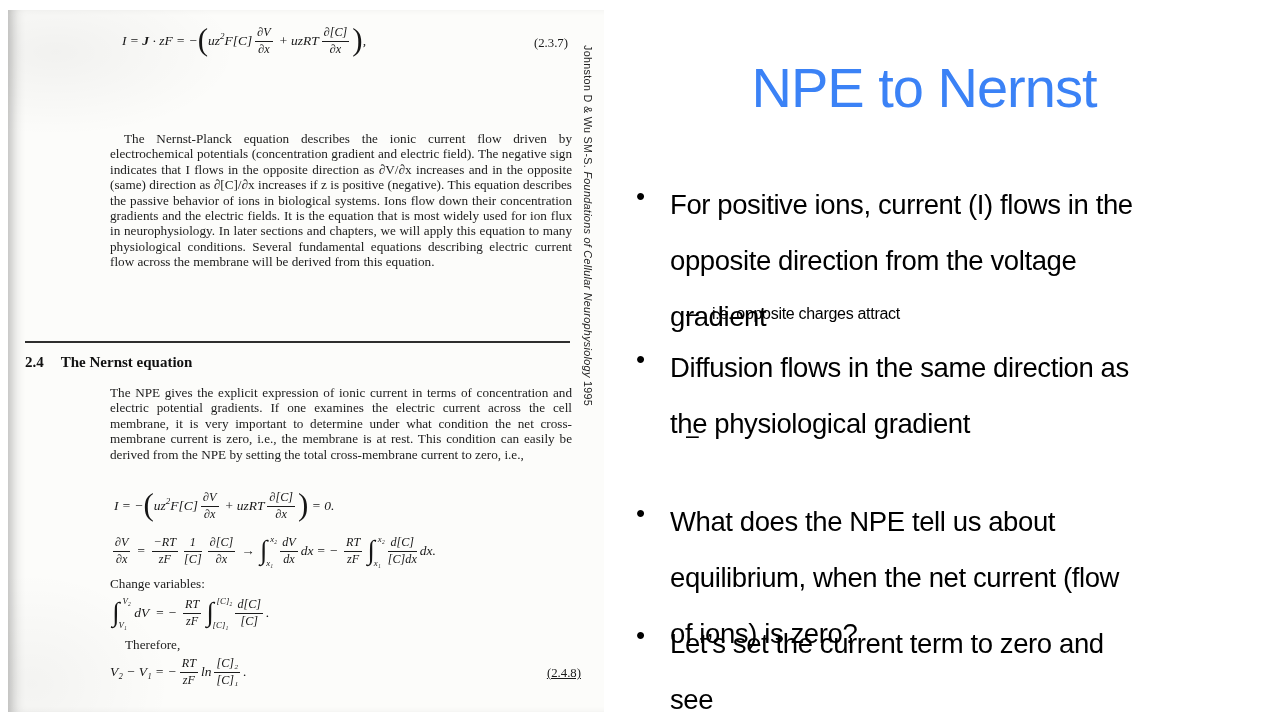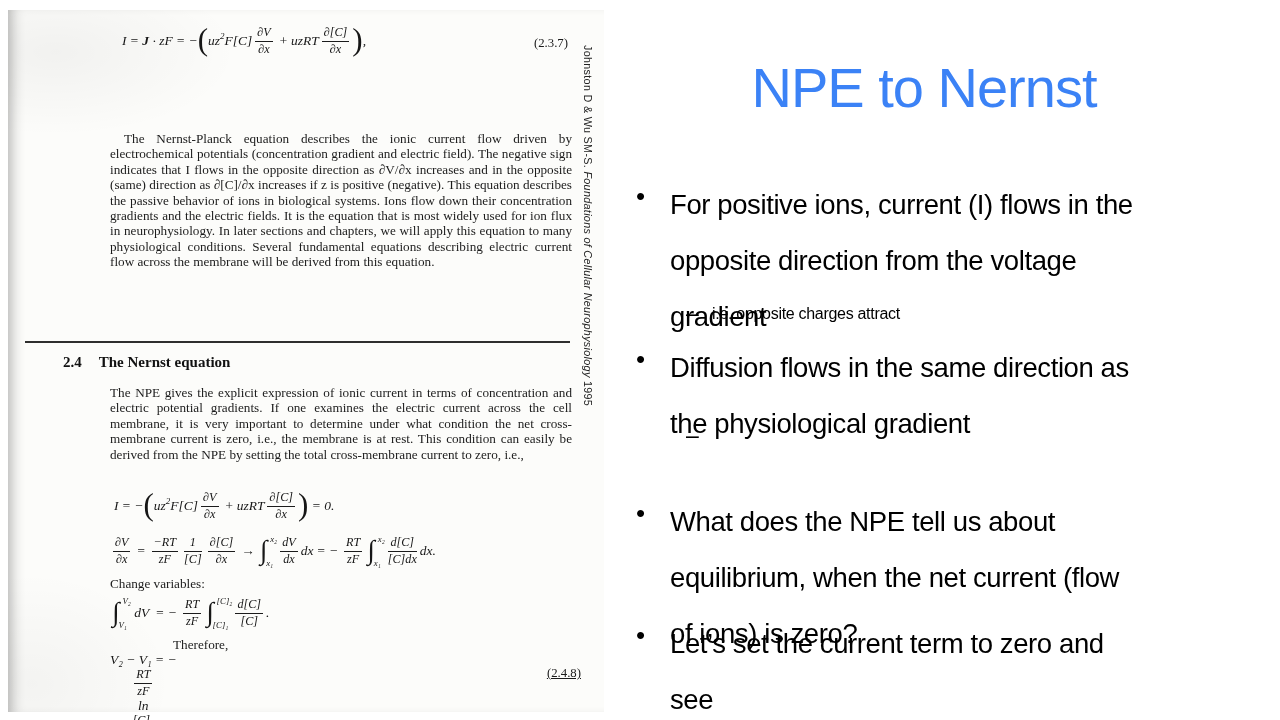--- a/index.html
+++ b/index.html
@@ -11,21 +11,21 @@
         background:#fcfcfa;
         background-image:radial-gradient(ellipse 260px 120px at 8% 6%, rgba(0,0,0,0.045), transparent 70%),
                          radial-gradient(ellipse 200px 160px at 4% 96%, rgba(0,0,0,0.035), transparent 70%);
         box-shadow:inset 12px 0 14px -9px rgba(0,0,0,0.30);
         color:#1b1b1b;}
   .book-para{position:absolute;left:102px;width:462px;text-align:justify;
              font:13.2px/15.4px "Liberation Serif","DejaVu Serif","DejaVu Sans",serif;color:#1b1b1b;}
   .indent{text-indent:14px;}
   .rule{position:absolute;left:17px;top:331px;width:545px;height:2px;background:#2e2e2e;}
   .sec-head{position:absolute;left:17px;top:343px;font:bold 15px/18px "Liberation Serif","DejaVu Serif",serif;color:#111;}
-  .sec-head .num{margin-right:17px;margin-left:38px;}
+  .sec-head .num{margin-right:17px;}
 
   
   .eq{position:absolute;display:flex;align-items:center;height:40px;
       font:italic 13.5px "Liberation Serif","DejaVu Serif","DejaVu Sans",serif;color:#161616;white-space:pre;}
   .frac{display:inline-block;vertical-align:middle;text-align:center;line-height:1.12;
         font-size:12.2px;margin:0 3px;}
   .frac .n{display:block;border-bottom:1px solid #1b1b1b;padding:0 2px 1px;}
   .frac .d{display:block;padding-top:1px;}
   .paren{font-size:31px;font-weight:400;line-height:0;position:relative;top:-1px;font-style:normal;}
   .op{margin:0 3px;}
@@ -122,23 +122,23 @@
   <div class="eq" style="left:102px;top:581px;height:44px;">
     <span class="integral"><span class="int-sign">∫</span><span class="int-lims"><span class="up">V₂</span><span class="lo">V₁</span></span></span>
     <span> dV </span>
     <span class="op">= −</span>
     <span class="frac"><span class="n">RT</span><span class="d">zF</span></span>
     <span class="integral"><span class="int-sign">∫</span><span class="int-lims"><span class="up">[C]₂</span><span class="lo">[C]₁</span></span></span>
     <span class="frac"><span class="n">d[C]</span><span class="d">[C]</span></span>
     <span>.</span>
   </div>
 
-  <div class="eqlabel" style="left:117px;top:627px;margin-left:48px;">Therefore,</div>
+  <div class="eqlabel" style="left:117px;top:627px;">Therefore,</div>
 
-  <div class="eq" style="left:102px;top:642px;flex-direction:column;">
+  <div class="eq" style="left:102px;top:642px;">
     <span>V₂ − V₁ = −</span>
     <span class="frac"><span class="n">RT</span><span class="d">zF</span></span>
     <span>ln</span>
     <span class="frac"><span class="n">[C]₂</span><span class="d">[C]₁</span></span>
     <span>.</span>
   </div>
   <div class="eqnum" style="top:656px;right:23px;text-decoration:underline;">(2.4.8)</div>
 
   <div class="citation">
     <span>Johnston D &amp; Wu SM-S. </span><span class="it">Foundations of Cellular Neurophysiology</span><span> 1995</span>

